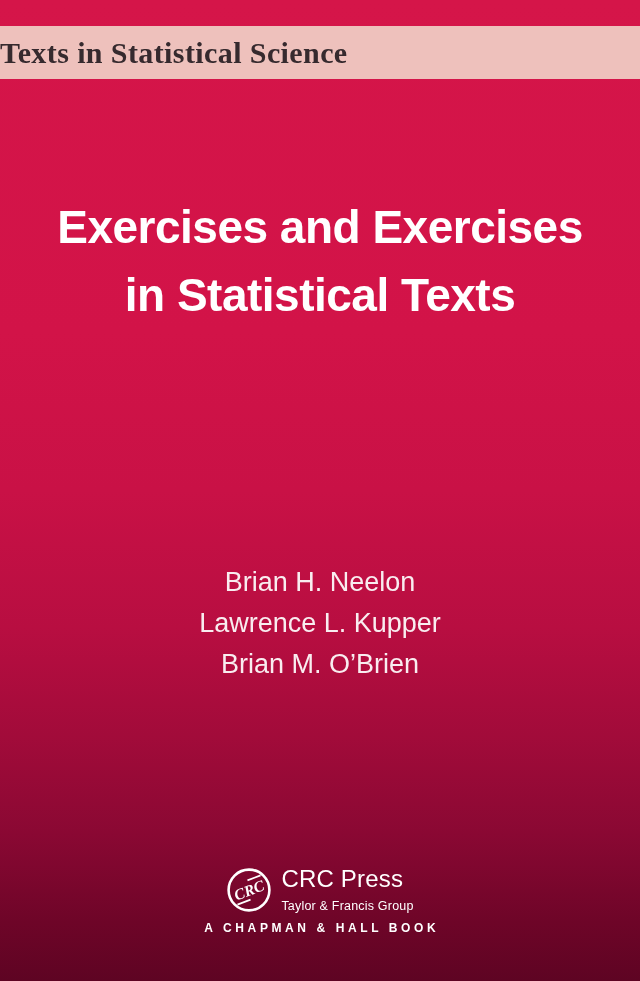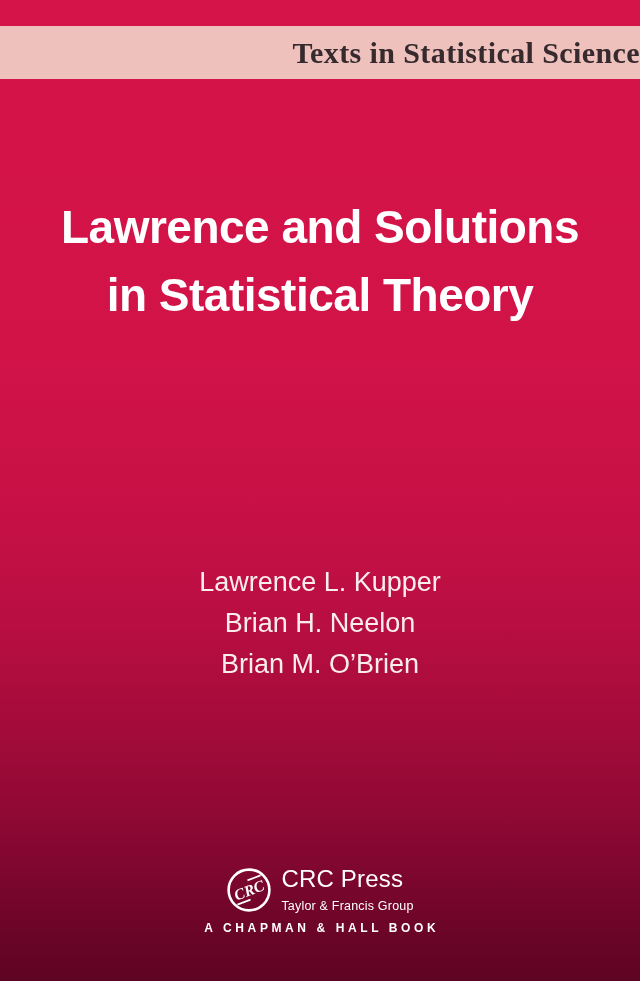--- a/index.html
+++ b/index.html
@@ -25,21 +25,21 @@
   }
   .series-band {
     position: absolute;
     top: 26px;
     left: 0;
     width: 100%;
     height: 53px;
     background: #eec1bc;
     display: flex;
     align-items: center;
-    justify-content: flex-end;
+    justify-content: flex-start;
   }
   .series-band .series-title {
     font-family: "Liberation Serif", serif;
     font-weight: bold;
     font-size: 30px;
     letter-spacing: 0.4px;
     color: #362a2e;
   }
   .book-title {
     position: absolute;
@@ -110,27 +110,27 @@
 </head>
 <body>
 
 <div class="cover">
 
   <div class="series-band">
     <span class="series-title">Texts in Statistical Science</span>
   </div>
 
   <h1 class="book-title">
-    <span>Lawrence and Solutions</span><br>
-    <span>in Statistical Theory</span>
+    <span>Exercises and Exercises</span><br>
+    <span>in Statistical Texts</span>
   </h1>
 
   <div class="authors">
+    <div>Brian H. Neelon</div>
     <div>Lawrence L. Kupper</div>
-    <div>Brian H. Neelon</div>
     <div>Brian M. O’Brien</div>
   </div>
 
   <div class="publisher-block">
     <div class="logo-row">
       <svg width="46" height="46" viewBox="0 0 46 46">
         <circle cx="23" cy="23" r="20.4" fill="none" stroke="#ffffff" stroke-width="2.6"></circle>
         <g transform="rotate(-21 23 23)">
           <line x1="7" y1="32.5" x2="21" y2="32.5" stroke="#ffffff" stroke-width="1.7"></line>
           <line x1="25" y1="13.5" x2="39" y2="13.5" stroke="#ffffff" stroke-width="1.7"></line>

